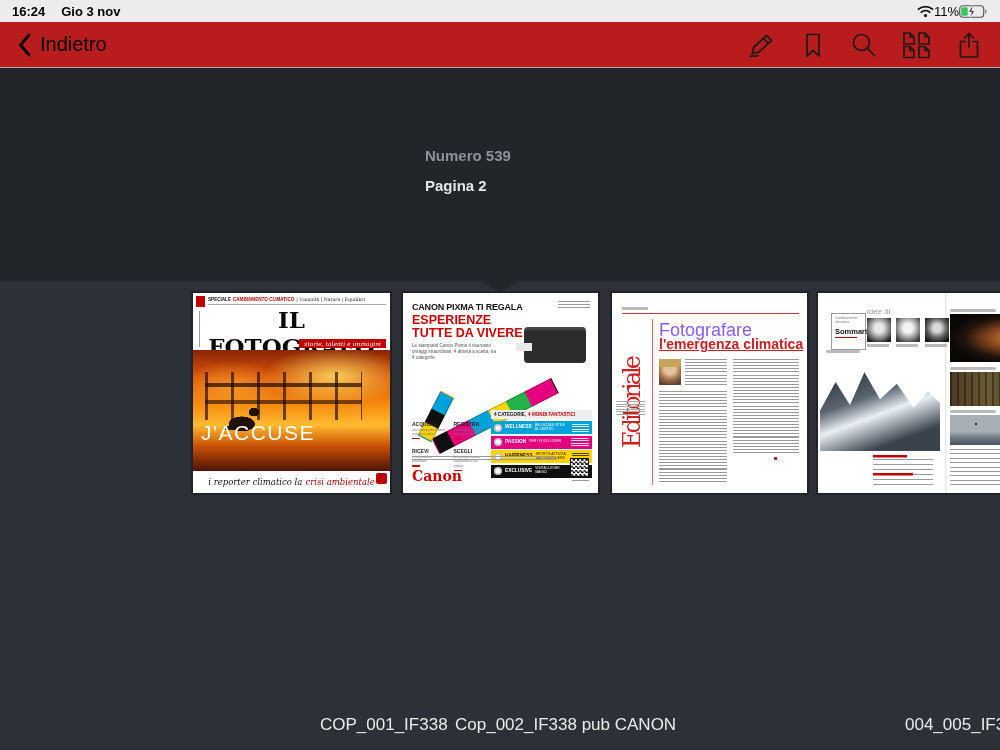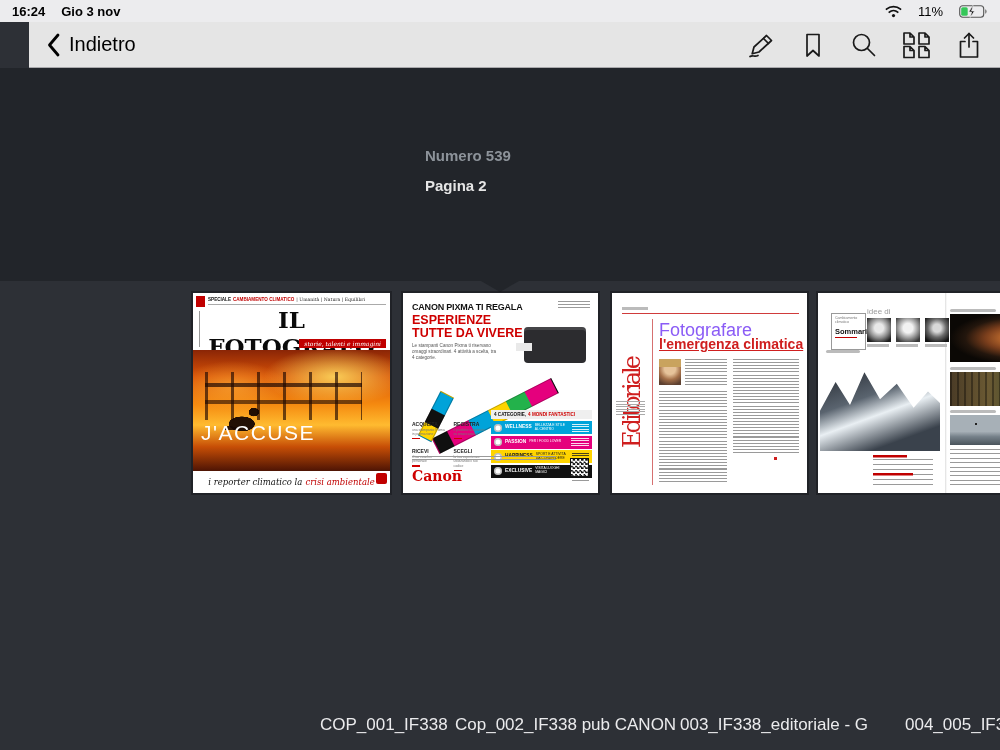--- a/index.html
+++ b/index.html
@@ -4,26 +4,26 @@
 <style>
   html,body{margin:0;padding:0;background:#000;}
   .screen{position:relative;width:1000px;height:750px;overflow:hidden;background:#2d3036;
           font-family:"Liberation Sans",sans-serif;-webkit-font-smoothing:antialiased;}
   button{background:none;border:0;padding:0;margin:0;cursor:pointer;font-family:inherit;}
 
   
   .statusbar{position:absolute;top:0;left:0;right:0;height:22px;background:#ececee;
              display:flex;justify-content:space-between;align-items:center;padding:0 12px;color:#000;}
   .sb-left{display:flex;gap:16px;font-size:13px;font-weight:700;}
-  .sb-right{display:flex;align-items:center;gap:16px;font-size:13px;font-weight:400;}
-
-  
-  .navbar{position:absolute;top:22px;left:0;right:0;height:46px;background:#e5e5e5;
+  .sb-right{display:flex;align-items:center;gap:0;font-size:13px;font-weight:400;}
+
+  
+  .navbar{position:absolute;top:22px;left:0;right:0;height:46px;background:#b91c1c;
           border-bottom:1px solid #a9a9ac;display:flex;align-items:center;justify-content:space-between;
-          padding:0 18px;box-sizing:border-box;margin-left:29px;}
+          padding:0 18px;box-sizing:border-box;}
   .back{display:flex;align-items:center;gap:9px;font-size:20px;color:#000;}
   .actions{display:flex;align-items:center;gap:25px;}
   .actions button{display:flex;align-items:center;justify-content:center;}
   .icon{stroke:#1a1a1a;fill:none;stroke-width:1.7;stroke-linecap:round;stroke-linejoin:round;}
 
   
   .info-panel{position:absolute;top:68px;left:0;right:0;height:213px;background:#22252a;}
   .issue{position:absolute;left:425px;top:147px;font-size:15px;font-weight:700;color:#8d939a;}
   .pagelab{position:absolute;left:425px;top:177px;font-size:15px;font-weight:700;color:#e5e5e5;}
   .notch{position:absolute;left:481px;top:281px;width:0;height:0;
@@ -398,16 +398,15 @@
     <div class="sm-photo sm-ph3">
       <div class="sm-cap"></div>
       <div class="img"></div>
     </div>
     <div class="sm-tocL"></div>
     <div class="sm-tocR"></div>
   </div>
 
   <div class="fl fl1">COP_001_IF338</div>
   <div class="fl fl2">Cop_002_IF338 pub CANON</div>
-  <div class="fl fl3">003_IF338_editoriale - G</div>
   <div class="fl fl4">004_005_IF338</div>
 
 </div>
 
 </body></html>

